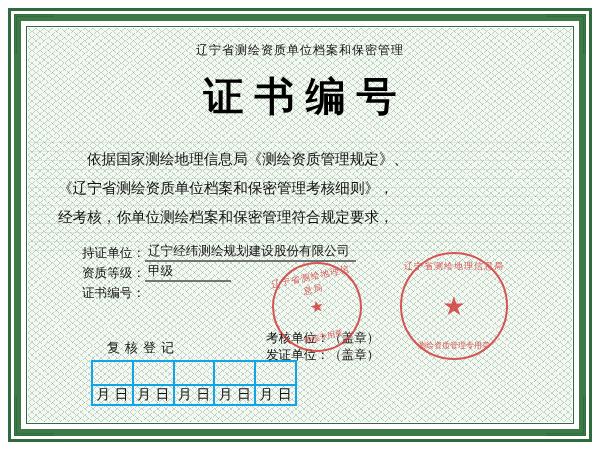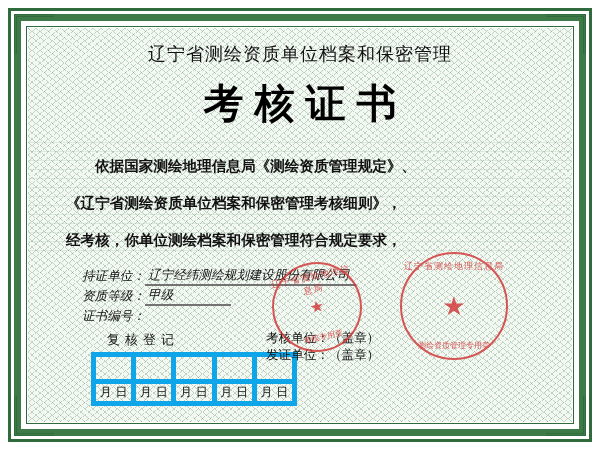--- a/index.html
+++ b/index.html
@@ -80,21 +80,21 @@
     position: absolute;
     left: 40px;
     top: 34px;
     right: 40px;
     bottom: 34px;
     color: #111;
   }
 
   .doc-title {
     text-align: center;
-    font-size: 18px;
+    font-size: 12px;
     letter-spacing: 1px;
     color: #111;
     font-family: "DejaVu Serif", "Liberation Serif", serif;
     margin-top: 8px;
   }
 
   .doc-maintitle {
     text-align: center;
     font-size: 40px;
     font-weight: bold;
@@ -107,32 +107,32 @@
 
   .body-text {
     margin-top: 22px;
     font-size: 14.6px;
     line-height: 25px;
     color: #111;
     font-family: "DejaVu Serif", "Liberation Serif", serif;
     text-align: justify;
     padding: 0 14px;
   }
-  .body-text p { margin: 12px; font-weight: bold; }
+  .body-text p { margin: 4px; }
   .body-text p.indent { text-indent: 29px; }
 
   .fields {
     margin-top: 14px;
     padding-left: 42px;
     font-size: 12.6px;
     line-height: 20px;
     font-family: "DejaVu Serif", "Liberation Serif", serif;
     color: #111;
   }
-  .field-row { display: flex; align-items: flex-end; font-style: italic; }
+  .field-row { display: flex; align-items: flex-start; }
   .field-label { white-space: nowrap; }
   .field-value {
     border-bottom: 2px solid #737373;
     min-width: 180px;
     padding: 0 3px 1px 3px;
     line-height: 16px;
   }
 
   
   .review-block {
@@ -147,23 +147,23 @@
     font-family: "DejaVu Serif", "Liberation Serif", serif;
     margin-bottom: 3px;
     padding-left: 16px;
   }
   table.review {
     border-collapse: collapse;
     width: 206px;
     table-layout: fixed;
   }
   table.review td {
-    border: 5px solid #0ea5e9;
+    border: 2px solid #0ea5e9;
     height: 17px;
-    font-size: 12px;
+    font-size: 14px;
     text-align: center;
     vertical-align: middle;
     color: #111;
     font-family: "DejaVu Serif", "Liberation Serif", serif;
     padding: 0;
   }
   table.review tr.tall td { height: 22px; }
 
   
   .sign-area {
@@ -241,21 +241,21 @@
   <div class="border-inner"></div>
   <div class="corner tl"></div>
   <div class="corner tr"></div>
   <div class="corner bl"></div>
   <div class="corner br"></div>
 
   <div class="content">
 
     <div class="doc-title">辽宁省测绘资质单位档案和保密管理</div>
 
-    <div class="doc-maintitle">考核证书</div>
+    <div class="doc-maintitle">证书编号</div>
 
     <div class="body-text">
       <p class="indent">依据国家测绘地理信息局《测绘资质管理规定》、</p>
       <p>《辽宁省测绘资质单位档案和保密管理考核细则》，</p>
       <p>经考核，你单位测绘档案和保密管理符合规定要求，</p>
     </div>
 
     <div class="fields">
       <div class="field-row">
         <span class="field-label">持证单位：</span>

